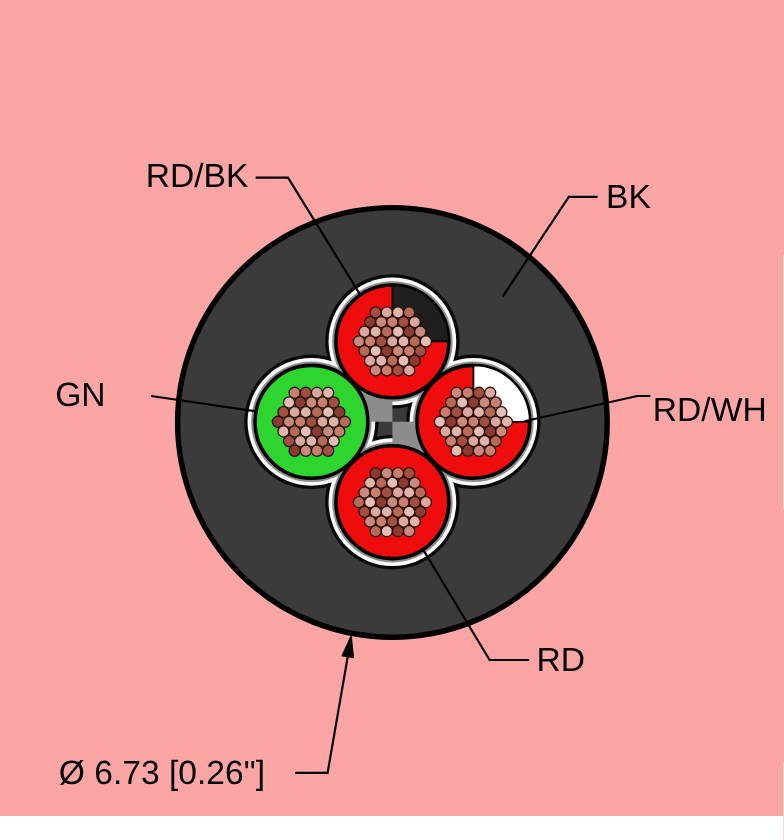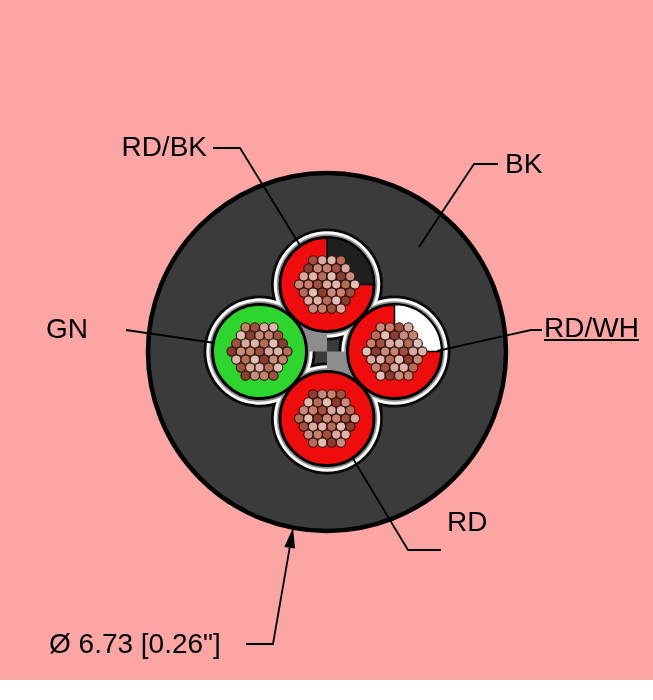--- a/index.html
+++ b/index.html
@@ -26,22 +26,22 @@
     font-size: 28px;
     line-height: 1;
     color: #000000;
     white-space: nowrap;
     letter-spacing: 0px;
     text-align: center;
   }
   .lbl-rdbk { right: 446px; top: 147px; text-align: right; }
   .lbl-bk   { left: 505px;  top: 164px; }
   .lbl-gn   { right: 565px; top: 329px; text-align: right; }
-  .lbl-rdwh { left: 544px;  top: 328px; text-decoration: underline; }
-  .lbl-rd   { left: 447px;  top: 522px; }
+  .lbl-rdwh { left: 544px;  top: 342px; }
+  .lbl-rd   { left: 447px;  top: 550px; }
   .lbl-dia  { left: 49px;   top: 644px; }
 </style>
 </head>
 <body>
 
 <div class="stage">
 
   <svg id="cable-svg" width="653" height="700" viewBox="0 0 653 700">
       <circle cx="327" cy="352" r="179" fill="#3b3b3b" stroke="#000000" stroke-width="4.5"></circle>
       <g>

